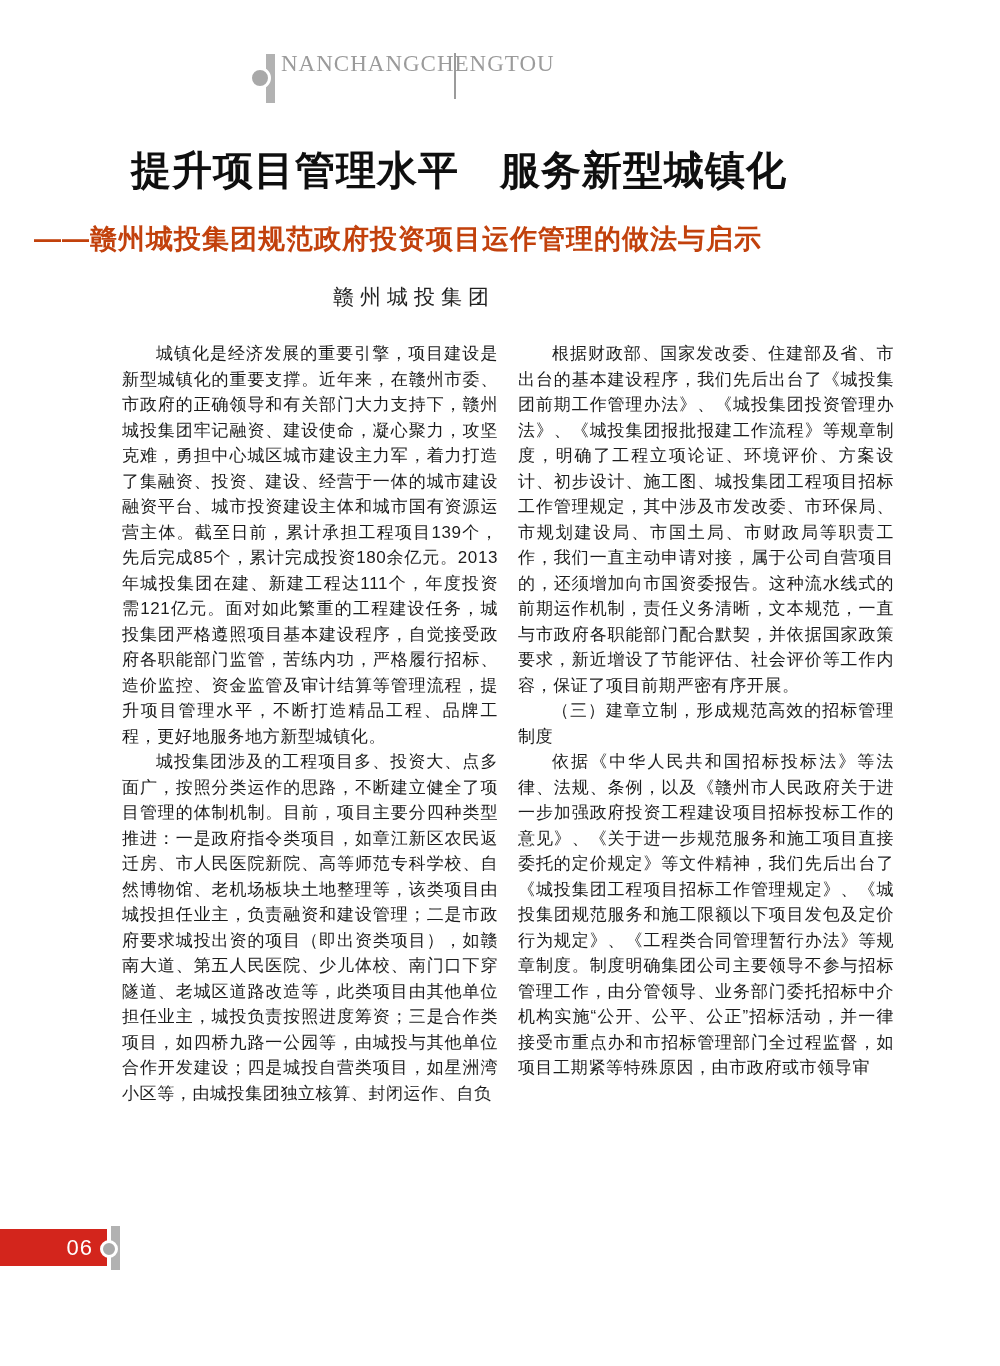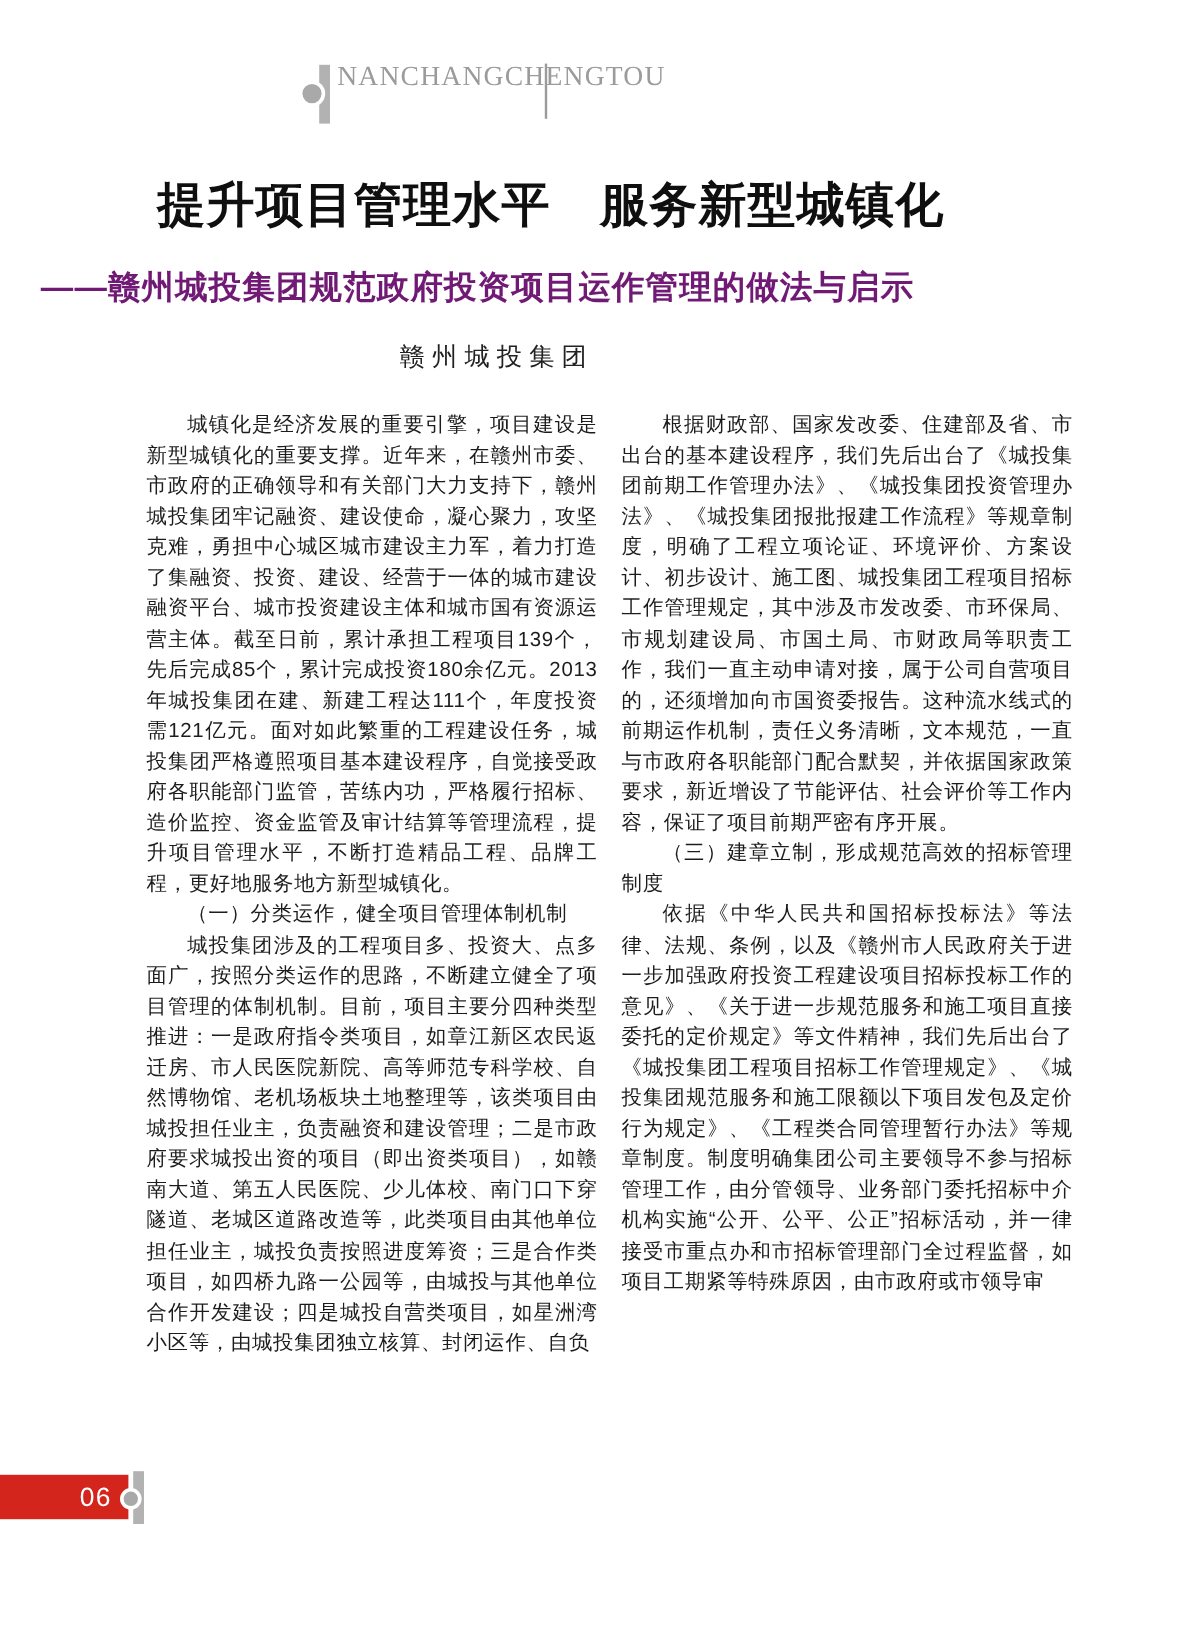--- a/index.html
+++ b/index.html
@@ -50,21 +50,21 @@
     text-align:center;
     font-family:"Liberation Serif","DejaVu Serif",serif;
     font-weight:bold;font-size:40px;color:#0f0f0f;
     letter-spacing:1px;
     margin-left:14px;
   }
   .article-subtitle{
     position:absolute;top:221px;left:0;width:796px;
     text-align:center;
     font-family:"Liberation Sans",sans-serif;
-    font-weight:bold;font-size:27px;color:#701a75;
+    font-weight:bold;font-size:27px;color:#c2410c;
     letter-spacing:1px;
   }
   .article-author{
     position:absolute;top:283px;left:0;width:828px;
     text-align:center;
     font-family:"Liberation Serif","DejaVu Serif",serif;
     font-size:21px;color:#222222;letter-spacing:6px;
   }
 
   
@@ -112,21 +112,20 @@
   <div class="banner-en">NANCHANGCHENGTOU</div>
   <div class="banner-end-line"></div>
 
   <div class="article-title">提升项目管理水平　服务新型城镇化</div>
   <div class="article-subtitle">——赣州城投集团规范政府投资项目运作管理的做法与启示</div>
   <div class="article-author">赣州城投集团</div>
 
   <div class="columns">
     <div class="col">
       <p>城镇化是经济发展的重要引擎，项目建设是新型城镇化的重要支撑。近年来，在赣州市委、市政府的正确领导和有关部门大力支持下，赣州城投集团牢记融资、建设使命，凝心聚力，攻坚克难，勇担中心城区城市建设主力军，着力打造了集融资、投资、建设、经营于一体的城市建设融资平台、城市投资建设主体和城市国有资源运营主体。截至日前，累计承担工程项目139个，先后完成85个，累计完成投资180余亿元。2013年城投集团在建、新建工程达111个，年度投资需121亿元。面对如此繁重的工程建设任务，城投集团严格遵照项目基本建设程序，自觉接受政府各职能部门监管，苦练内功，严格履行招标、造价监控、资金监管及审计结算等管理流程，提升项目管理水平，不断打造精品工程、品牌工程，更好地服务地方新型城镇化。</p>
-      <p class="h-kai">（一）分类运作，健全项目管理体制机制</p>
       <p>城投集团涉及的工程项目多、投资大、点多面广，按照分类运作的思路，不断建立健全了项目管理的体制机制。目前，项目主要分四种类型推进：一是政府指令类项目，如章江新区农民返迁房、市人民医院新院、高等师范专科学校、自然博物馆、老机场板块土地整理等，该类项目由城投担任业主，负责融资和建设管理；二是市政府要求城投出资的项目（即出资类项目），如赣南大道、第五人民医院、少儿体校、南门口下穿隧道、老城区道路改造等，此类项目由其他单位担任业主，城投负责按照进度筹资；三是合作类项目，如四桥九路一公园等，由城投与其他单位合作开发建设；四是城投自营类项目，如星洲湾小区等，由城投集团独立核算、封闭运作、自负</p>
     </div>
     <div class="col">
       <p>根据财政部、国家发改委、住建部及省、市出台的基本建设程序，我们先后出台了《城投集团前期工作管理办法》、《城投集团投资管理办法》、《城投集团报批报建工作流程》等规章制度，明确了工程立项论证、环境评价、方案设计、初步设计、施工图、城投集团工程项目招标工作管理规定，其中涉及市发改委、市环保局、市规划建设局、市国土局、市财政局等职责工作，我们一直主动申请对接，属于公司自营项目的，还须增加向市国资委报告。这种流水线式的前期运作机制，责任义务清晰，文本规范，一直与市政府各职能部门配合默契，并依据国家政策要求，新近增设了节能评估、社会评价等工作内容，保证了项目前期严密有序开展。</p>
       <p class="h-kai">（三）建章立制，形成规范高效的招标管理制度</p>
       <p>依据《中华人民共和国招标投标法》等法律、法规、条例，以及《赣州市人民政府关于进一步加强政府投资工程建设项目招标投标工作的意见》、《关于进一步规范服务和施工项目直接委托的定价规定》等文件精神，我们先后出台了《城投集团工程项目招标工作管理规定》、《城投集团规范服务和施工限额以下项目发包及定价行为规定》、《工程类合同管理暂行办法》等规章制度。制度明确集团公司主要领导不参与招标管理工作，由分管领导、业务部门委托招标中介机构实施“公开、公平、公正”招标活动，并一律接受市重点办和市招标管理部门全过程监督，如项目工期紧等特殊原因，由市政府或市领导审</p>
     </div>
   </div>
 
   <div class="footer-bar">

